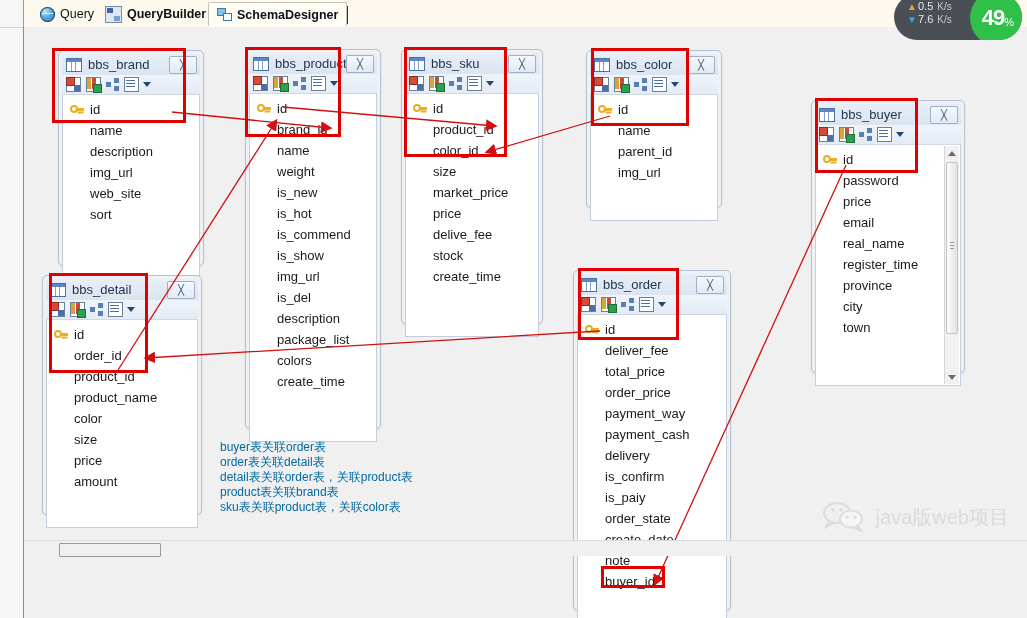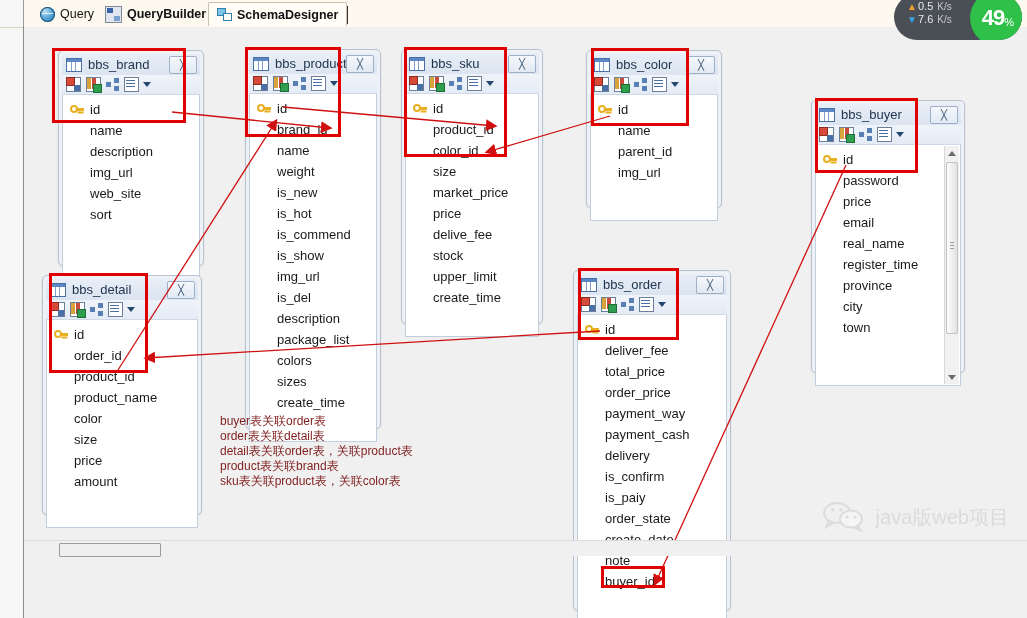--- a/index.html
+++ b/index.html
@@ -276,24 +276,20 @@
           <div class="col">
             <span class="keyslot"></span>
             <span class="nm">package_list</span>
           </div>
           <div class="col">
             <span class="keyslot"></span>
             <span class="nm">colors</span>
           </div>
           <div class="col">
             <span class="keyslot"></span>
-            <span class="nm">sizes</span>
-          </div>
-          <div class="col">
-            <span class="keyslot"></span>
             <span class="nm">create_time</span>
           </div>
         </div>
       </div>
       <div class="tbl" style="left: 401px; top: 49px; width: 142px; height: 275px;">
         <div class="tbl-head">
           <span class="grid-ic"></span>
           <span class="tbl-title">bbs_sku</span>
           <span class="closebtn">╳</span>
         </div>
@@ -331,24 +327,20 @@
             <span class="keyslot"></span>
             <span class="nm">price</span>
           </div>
           <div class="col">
             <span class="keyslot"></span>
             <span class="nm">delive_fee</span>
           </div>
           <div class="col">
             <span class="keyslot"></span>
             <span class="nm">stock</span>
-          </div>
-          <div class="col">
-            <span class="keyslot"></span>
-            <span class="nm">upper_limit</span>
           </div>
           <div class="col">
             <span class="keyslot"></span>
             <span class="nm">create_time</span>
           </div>
         </div>
       </div>
       <div class="tbl" style="left: 586px; top: 50px; width: 136px; height: 158px;">
         <div class="tbl-head">
           <span class="grid-ic"></span>
@@ -594,21 +586,21 @@
       <div class="hl" style="left: 52px; top: 48px; width: 134px; height: 75px;"></div>
       <div class="hl" style="left: 245px; top: 47px; width: 96px; height: 90px;"></div>
       <div class="hl" style="left: 404px; top: 47px; width: 103px; height: 110px;"></div>
       <div class="hl" style="left: 591px; top: 48px; width: 98px; height: 78px;"></div>
       <div class="hl" style="left: 815px; top: 98px; width: 103px; height: 75px;"></div>
       <div class="hl" style="left: 578px; top: 268px; width: 101px; height: 72px;"></div>
       <div class="hl" style="left: 601px; top: 566px; width: 64px; height: 22px;"></div>
       <div class="hl" style="left: 49px; top: 273px; width: 99px; height: 100px;"></div>
     </div>
 
-  <div class="annot" style="left: 220px; top: 414px; color: #7f1d1d;">buyer表关联order表
+  <div class="annot" style="left: 220px; top: 440px; color: #0369a1;">buyer表关联order表
 order表关联detail表
 detail表关联order表，关联product表
 product表关联brand表
 sku表关联product表，关联color表</div>
 
   <div class="netw">
     <div class="rows">
       <div class="row">
         <span class="ar up">▲</span>
         <span>0.5</span>

